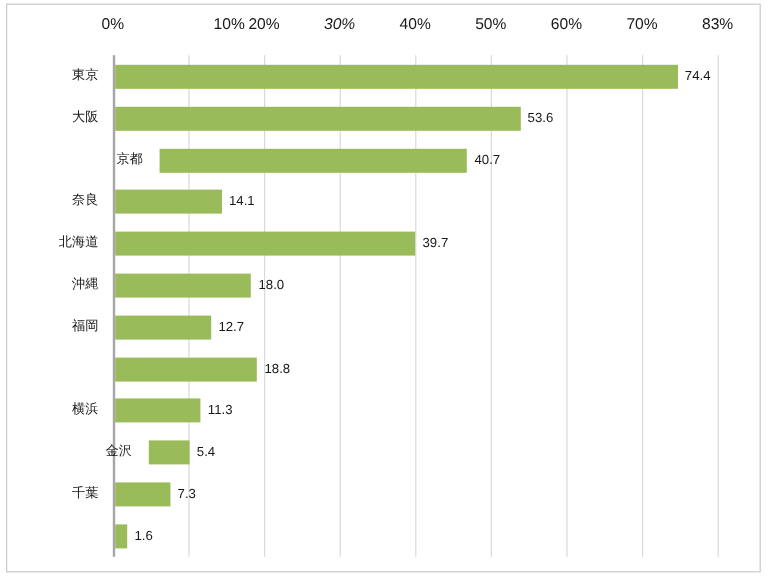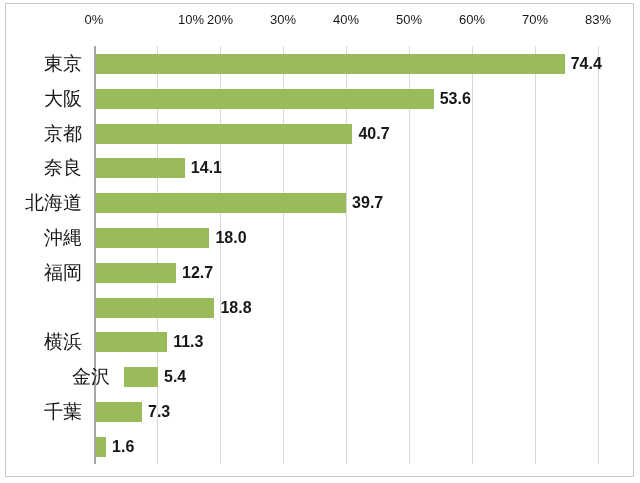--- a/index.html
+++ b/index.html
@@ -75,53 +75,52 @@
     width: 100%;
     height: 35px;
   }
   .cat-label {
     position: absolute;
     right: 100%;
     top: 0;
     height: 35px;
     line-height: 35px;
     margin-right: 12px;
-    font-size: 19px;
+    font-size: 11px;
     color: #17181a;
     white-space: nowrap;
   }
   .bar {
     position: absolute;
     top: 8px;
     left: 2px;
     height: 20px;
     background: #9ABB59;
   }
   .bar-value {
     position: absolute;
     top: 8px;
     height: 20px;
     line-height: 20px;
     margin-left: 6px;
-    font-size: 16px;
+    font-size: 11px;
     color: #17181a;
     white-space: nowrap;
-    font-weight: bold;
   }
 </style>
 </head>
 <body>
 
 <div id="chart-frame" style="border-color: rgb(201, 201, 201); background: rgb(255, 255, 255);">
 
   <div id="x-axis-labels">
       <div class="x-tick" style="left: 88px;">0%</div>
       <div class="x-tick" style="left: 151px; margin-left: 34px;">10%</div>
       <div class="x-tick" style="left: 214px;">20%</div>
-      <div class="x-tick" style="left: 277px;">30%</div>
+      <div class="x-tick" style="left: 277px; font-style: italic;">30%</div>
       <div class="x-tick" style="left: 340px;">40%</div>
       <div class="x-tick" style="left: 403px;">50%</div>
       <div class="x-tick" style="left: 466px;">60%</div>
       <div class="x-tick" style="left: 529px;">70%</div>
       <div class="x-tick" style="left: 592px;">83%</div>
     </div>
 
   <div id="plot-area">
     <div id="gridlines">
         <div class="gridline" style="left: 63px; background: rgb(217, 217, 217);"></div>
@@ -138,21 +137,21 @@
         <div class="cat-row" style="top: 0px;">
           <div class="cat-label">東京</div>
           <div class="bar" style="width: 468.72px; background: rgb(154, 187, 89);"></div>
           <div class="bar-value" style="left: 470.72px;">74.4</div>
         </div>
         <div class="cat-row" style="top: 34.8px;">
           <div class="cat-label">大阪</div>
           <div class="bar" style="width: 337.68px; background: rgb(154, 187, 89);"></div>
           <div class="bar-value" style="left: 339.68px;">53.6</div>
         </div>
-        <div class="cat-row" style="top: 69.6px;">
+        <div class="cat-row" style="top: 69.6px; margin-left: 37px;">
           <div class="cat-label">京都</div>
           <div class="bar" style="width: 256.41px; background: rgb(154, 187, 89);"></div>
           <div class="bar-value" style="left: 258.41px;">40.7</div>
         </div>
         <div class="cat-row" style="top: 104.4px;">
           <div class="cat-label">奈良</div>
           <div class="bar" style="width: 88.83px; background: rgb(154, 187, 89);"></div>
           <div class="bar-value" style="left: 90.83px;">14.1</div>
         </div>
         <div class="cat-row" style="top: 139.2px;">

